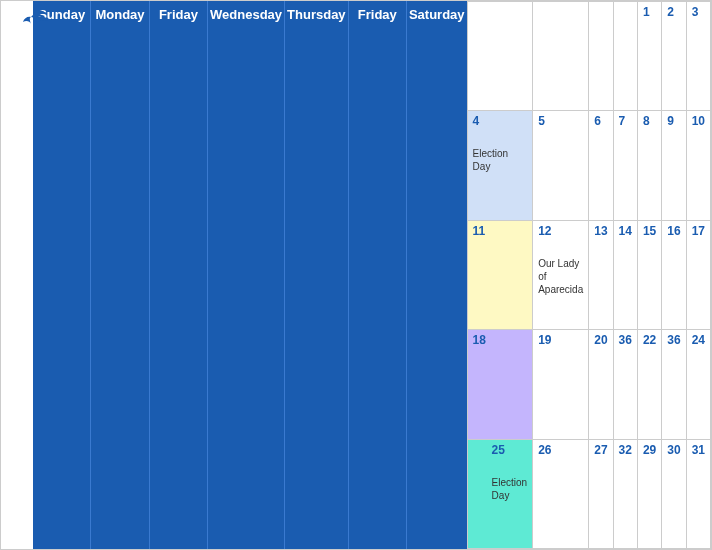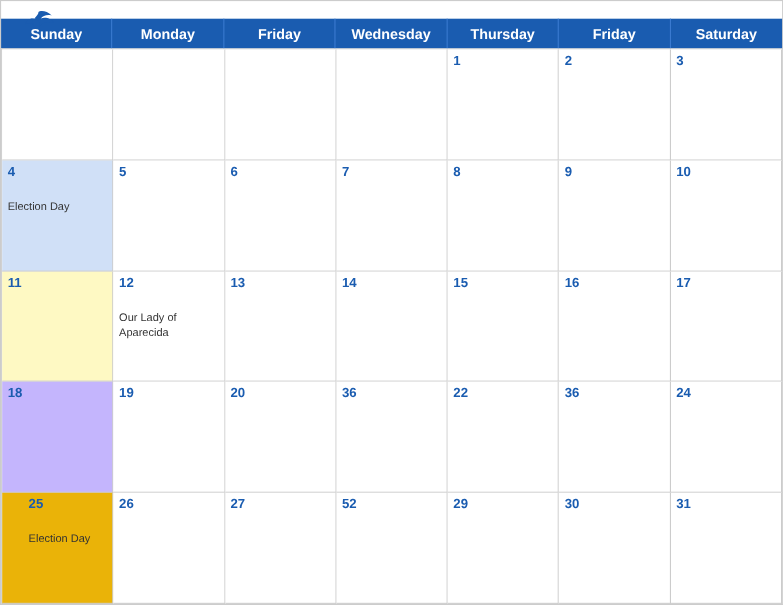--- a/index.html
+++ b/index.html
@@ -9,21 +9,21 @@
       width: 712px;
       height: 550px;
       overflow: hidden;
     }
     .calendar-container {
       width: 712px;
       height: 550px;
       background: #fff;
       border: 1px solid #ccc;
       display: flex;
-      flex-direction: column;
+      flex-direction: row;
     }
     .header {
       display: flex;
       align-items: center;
       justify-content: center;
       padding: 10px 16px 6px 16px;
       position: relative;
     }
     .logo {
       position: absolute;
@@ -218,32 +218,32 @@
       </div>
       <div class="day-cell">
         <span class="day-num">22</span>
       </div>
       <div class="day-cell">
         <span class="day-num">36</span>
       </div>
       <div class="day-cell">
         <span class="day-num">24</span>
       </div>
-      <div class="day-cell" style="background: #eab308; padding-left: 24px;">
+      <div class="day-cell" style="background: #5eead4; padding-left: 24px;">
         <span class="day-num">25</span>
         <div class="event-label" style="white-space: pre-line;">Election Day</div>
       </div>
       <div class="day-cell">
         <span class="day-num">26</span>
       </div>
       <div class="day-cell">
         <span class="day-num">27</span>
       </div>
       <div class="day-cell">
-        <span class="day-num">52</span>
+        <span class="day-num">32</span>
       </div>
       <div class="day-cell">
         <span class="day-num">29</span>
       </div>
       <div class="day-cell">
         <span class="day-num">30</span>
       </div>
       <div class="day-cell">
         <span class="day-num">31</span>
       </div>

